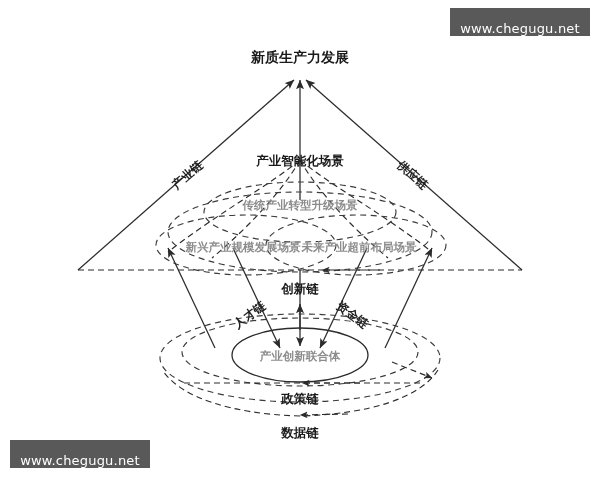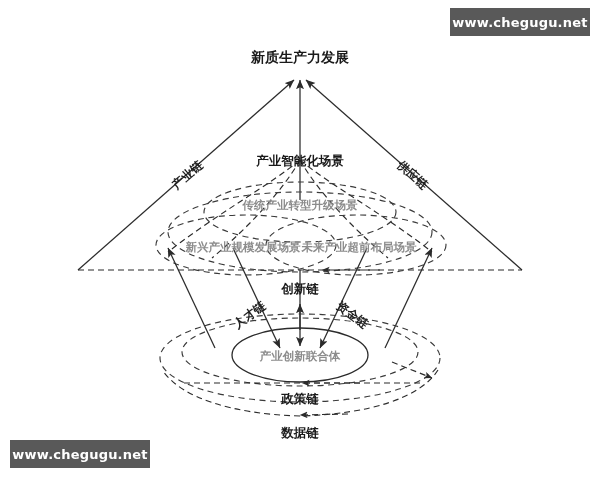--- a/index.html
+++ b/index.html
@@ -21,24 +21,24 @@
     top: 0;
     width: 600px;
     height: 480px;
   }
   .wm {
     position: absolute;
     background: #595959;
     color: #ffffff;
     font-family: "DejaVu Sans", "Liberation Sans", sans-serif;
     font-size: 13px;
-    font-weight: 700;
+    font-weight: 400;
     letter-spacing: 0.2px;
     display: flex;
-    align-items: center;
+    align-items: flex-end;
     justify-content: center;
   }
   #wm-top {
     right: 10px;
     top: 8px;
     width: 140px;
     height: 28px;
   }
   #wm-bottom {
     left: 10px;

